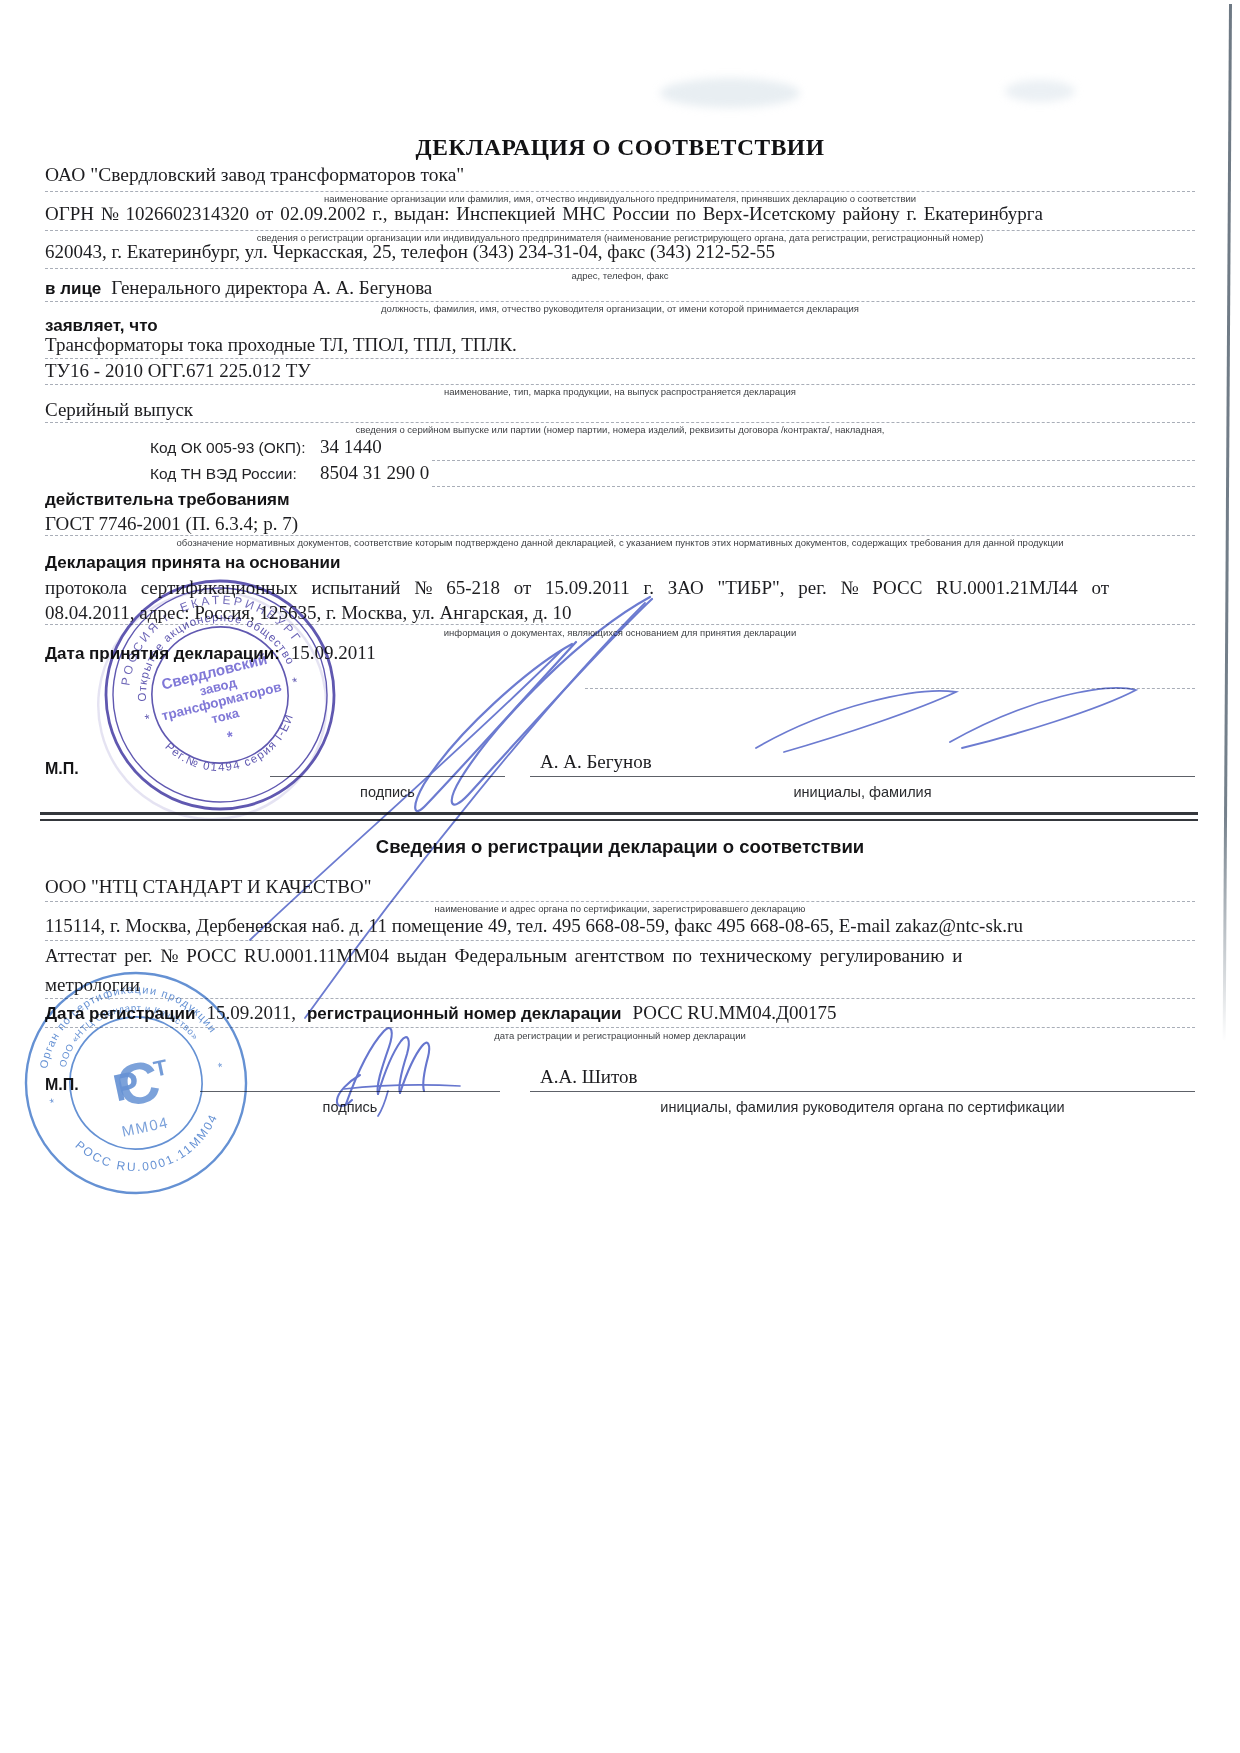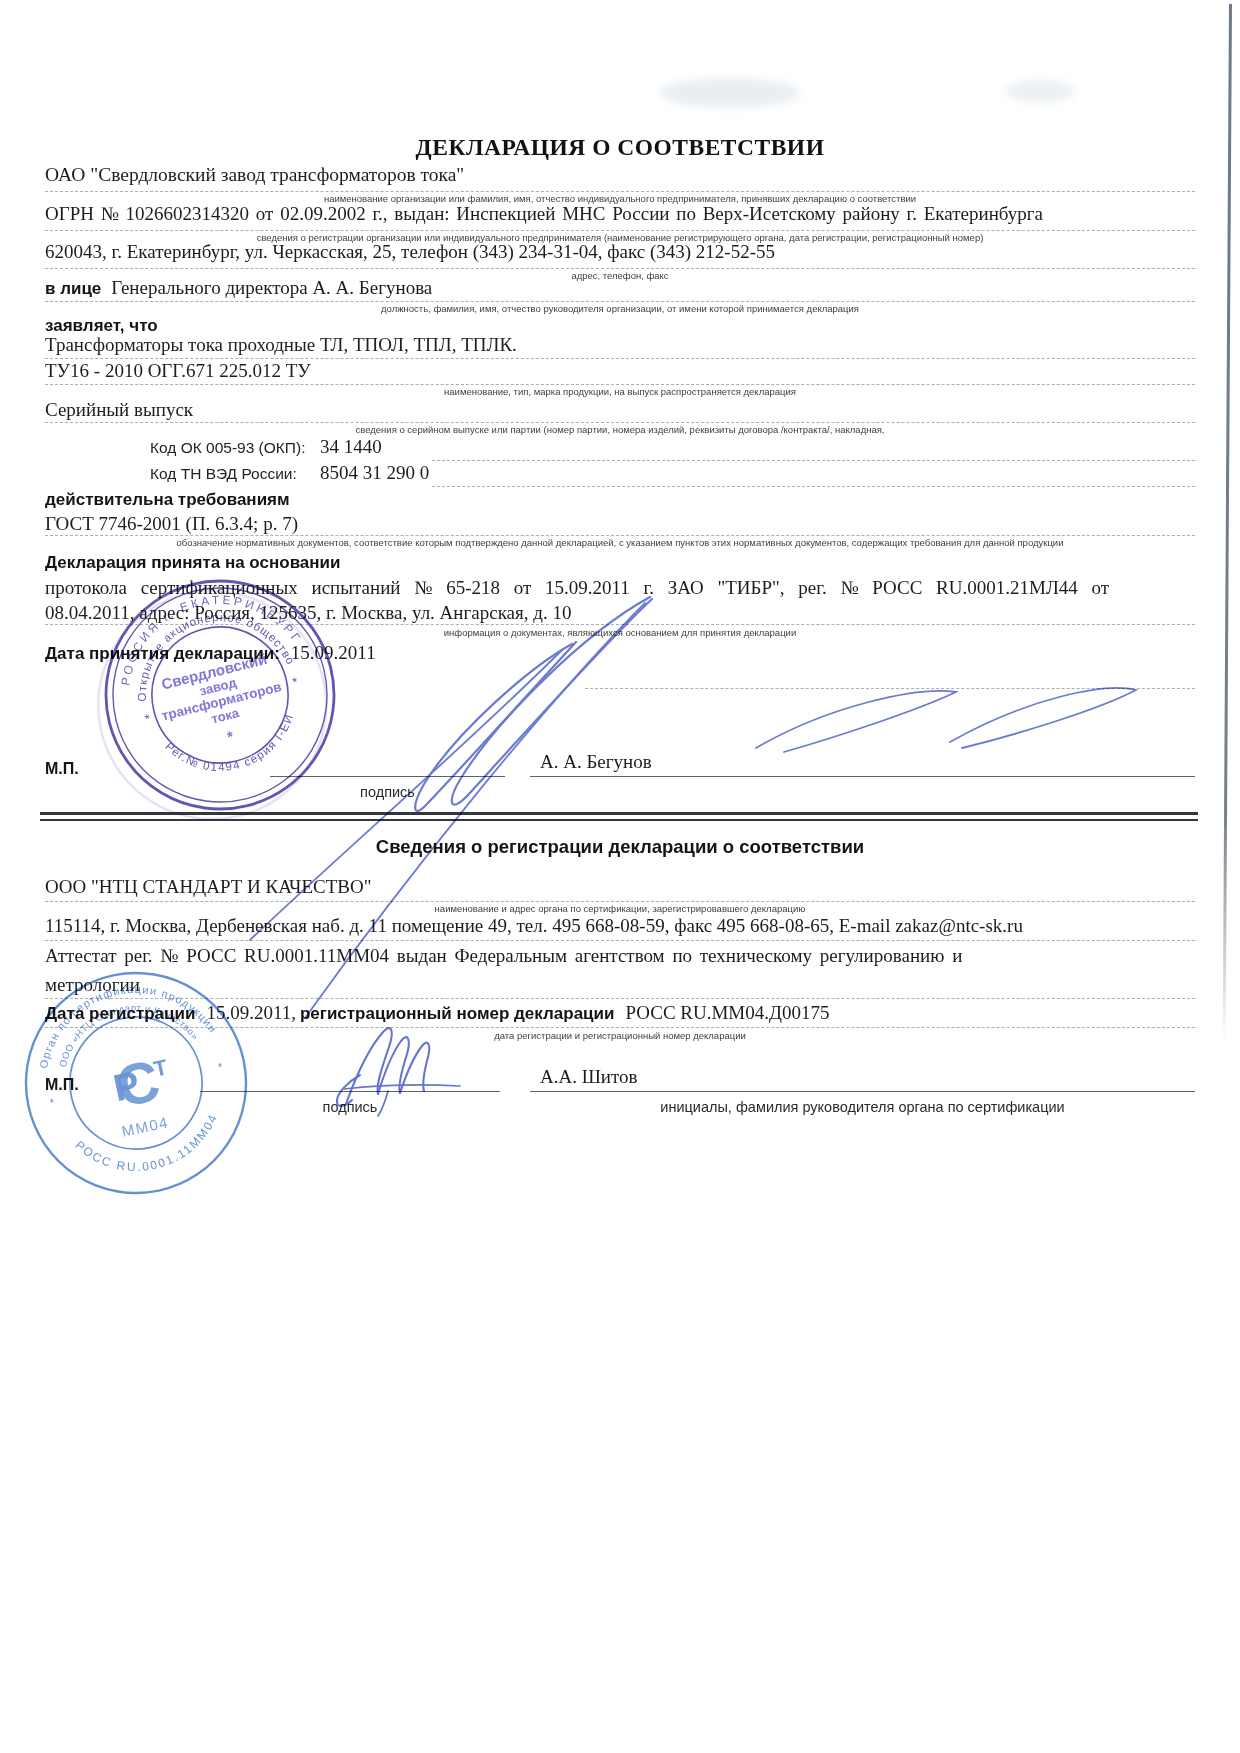--- a/index.html
+++ b/index.html
@@ -75,37 +75,38 @@
     <span class="lbl">Дата принятия декларации:</span>
     <span class="val" style="margin-left:7px;text-align:center;">15.09.2011</span>
   </div>
   <div class="abs fline" style="left:585px;right:45px;top:667px;height:21px;"></div>
 
   <div class="abs lbl" style="left:45px;top:760px;font-size:16px;">М.П.</div>
   <div class="abs val" style="left:540px;top:751px;">А. А. Бегунов</div>
   <div class="abs rule" style="left:270px;width:235px;top:776px;"></div>
   <div class="abs rule" style="left:530px;right:45px;top:776px;"></div>
   <div class="abs siglab" style="left:270px;width:235px;top:784px;">подпись</div>
+  <div class="abs siglab" style="left:530px;right:45px;top:784px;">инициалы, фамилия</div>
 
   <div class="abs dbl" style="left:40px;right:42px;top:812px;"></div>
 
   <div class="abs sect" style="left:0;right:0;top:836px;">Сведения о регистрации декларации о соответствии</div>
 
   <div class="abs val fline" style="left:45px;right:45px;top:876px;height:25px;">ООО "НТЦ СТАНДАРТ И КАЧЕСТВО"</div>
   <div class="abs cap" style="left:45px;right:45px;top:903px;">наименование и адрес органа по сертификации, зарегистрировавшего декларацию</div>
 
   <div class="abs val fline" style="left:45px;right:45px;top:915px;height:25px;">115114, г. Москва, Дербеневская наб. д. 11 помещение 49, тел. 495 668-08-59, факс 495 668-08-65, E-mail zakaz@ntc-sk.ru</div>
 
   <div class="abs val" style="left:45px;right:45px;top:945px;word-spacing:3px;">Аттестат рег. № РОСС RU.0001.11ММ04 выдан Федеральным агентством по техническому регулированию и</div>
   <div class="abs val fline" style="left:45px;right:45px;top:974px;height:24px;">метрологии</div>
 
   <div class="abs fline" style="left:45px;right:45px;top:1002px;height:25px;">
     <span class="lbl">Дата регистрации</span>
     <span class="val" style="margin-left:7px;">15.09.2011,</span>
-    <span class="lbl" style="">регистрационный номер декларации</span>
+    <span class="lbl" style="margin-left:7px;">регистрационный номер декларации</span>
     <span class="val" style="margin-left:7px;">РОСС RU.ММ04.Д00175</span>
   </div>
   <div class="abs cap" style="left:45px;right:45px;top:1030px;">дата регистрации и регистрационный номер декларации</div>
 
   <div class="abs lbl" style="left:45px;top:1076px;font-size:16px;">М.П.</div>
   <div class="abs val" style="left:540px;top:1066px;">А.А. Шитов</div>
   <div class="abs rule" style="left:200px;width:300px;top:1091px;"></div>
   <div class="abs rule" style="left:530px;right:45px;top:1091px;"></div>
   <div class="abs siglab" style="left:200px;width:300px;top:1099px;">подпись</div>
   <div class="abs siglab" style="left:530px;right:45px;top:1099px;">инициалы, фамилия руководителя органа по сертификации</div>

